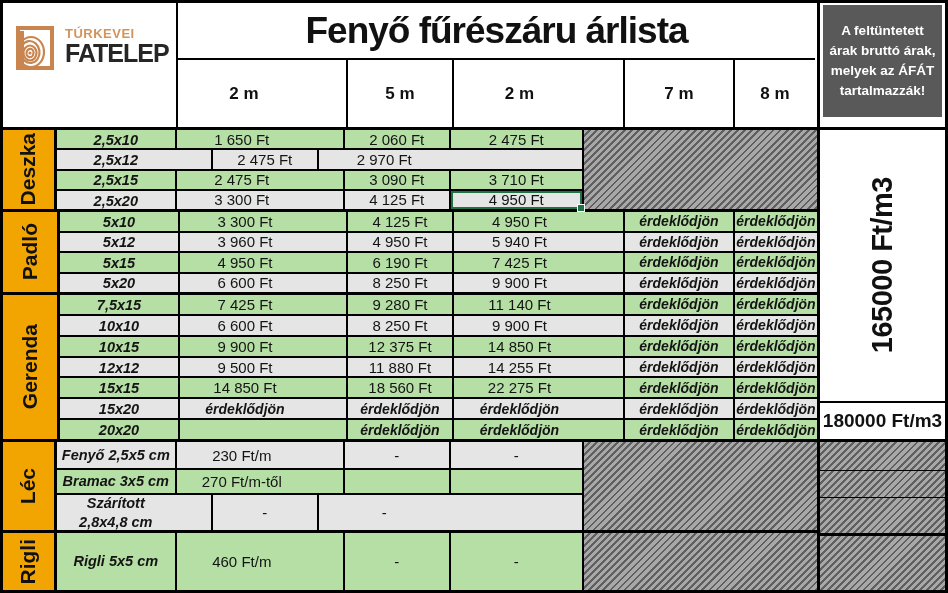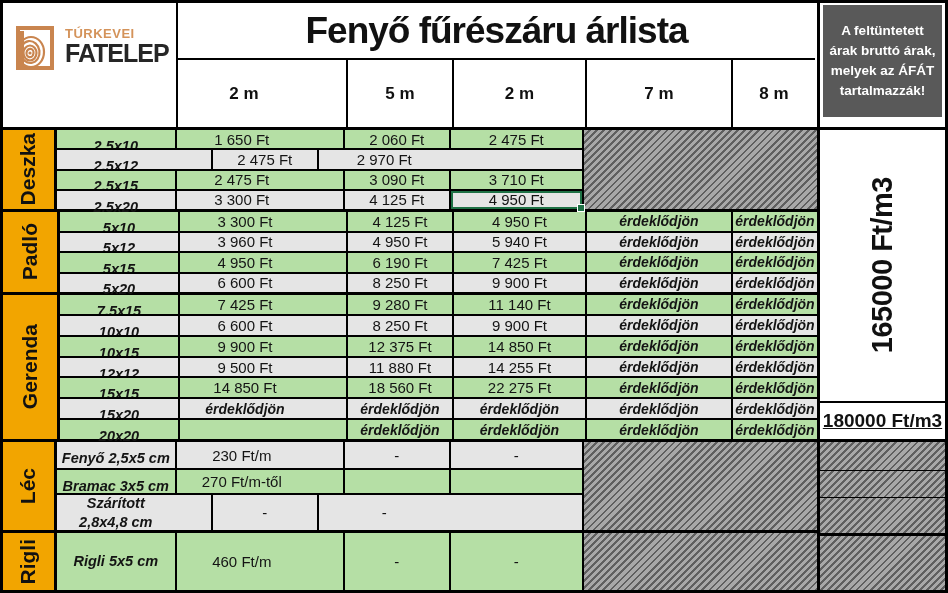--- a/index.html
+++ b/index.html
@@ -34,38 +34,38 @@
   .group { width:57px; background:#f2a500; border-right:3px solid #000;
            display:flex; align-items:center; justify-content:center; }
   .vtext { writing-mode:vertical-rl; transform:rotate(180deg); font-weight:bold; font-size:21px; color:#111; }
   .rows { flex:1; display:flex; flex-direction:column; }
   .row { flex:1; display:flex; min-height:0; }
   .row + .row { border-top:2px solid #000; }
   .gr { background:#b5dfa5; }
   .yl { background:#e5e5e5; }
   .cell { display:flex; align-items:center; justify-content:center; font-size:15px; color:#141414; text-align:center; }
   .cell + .cell { border-left:2px solid #000; }
-  .size { width:118px; font-weight:bold; font-style:italic; font-size:14.5px; padding:16px 4px; line-height:1.25; }
-  .w0 { width:132px; } .w1 { width:106px;margin-left:36px; } .w2 { width:133px; } .w3 { width:146px; } .w4 { flex:1; }
+  .size { width:118px; font-weight:bold; font-style:italic; font-size:14.5px; padding:10px 4px; line-height:1.25; }
+  .w0 { width:132px; } .w1 { width:106px;margin-left:36px; } .w2 { width:133px; } .w3 { width:110px;margin-left:38px; } .w4 { flex:1; }
   .inq { font-weight:bold; font-style:italic; font-size:14px; }
   .merged { width:250px; border-left:2px solid #000; }
   .hatch { background:repeating-linear-gradient(135deg,#a8a8a8 0px,#a8a8a8 3px,#5f5f5f 3px,#5f5f5f 5px); }
   .sel { position:relative; box-shadow:inset 0 0 0 2px #1f7246; }
   .sel::after { content:""; position:absolute; right:-3px; bottom:-3px; width:6px; height:6px;
                 background:#1f7246; border:1px solid #fff; z-index:5; }
 
   
   .panel { width:128px; border-left:3px solid #000; display:flex; flex-direction:column; background:#fff; }
   .vat-area { height:124px; padding:2px 3px; }
   .vat-box { width:100%; height:112px; background:#595959; color:#fff; font-weight:bold; font-size:13.5px;
              display:flex; align-items:center; justify-content:center; text-align:center; line-height:1.5; padding:2px 3px; }
   .m3-main { height:274px; border-top:3px solid #000; display:flex; align-items:center; justify-content:center; }
   .m3-main .vtext { font-size:29px; letter-spacing:-0.5px; }
   .m3-sec { height:41px; border-top:2px solid #000; border-bottom:3px solid #000;
-            display:flex; align-items:center; justify-content:center; font-weight:bold; font-size:19px;text-decoration:underline; }
+            display:flex; align-items:center; justify-content:center; font-weight:bold; font-size:19px; }
   .panel-hatch-rows { height:91px; display:flex; flex-direction:column; }
   .phr { width:100%; }
   .phr + .phr { border-top:1px solid #000; }
   .phr.h1 { height:28px; } .phr.h2 { height:27px; } .phr.h3 { flex:1; }
   .panel-hatch-block { flex:1; border-top:3px solid #000; }
 </style>
 </head>
 <body>
 
 <div class="frame">

